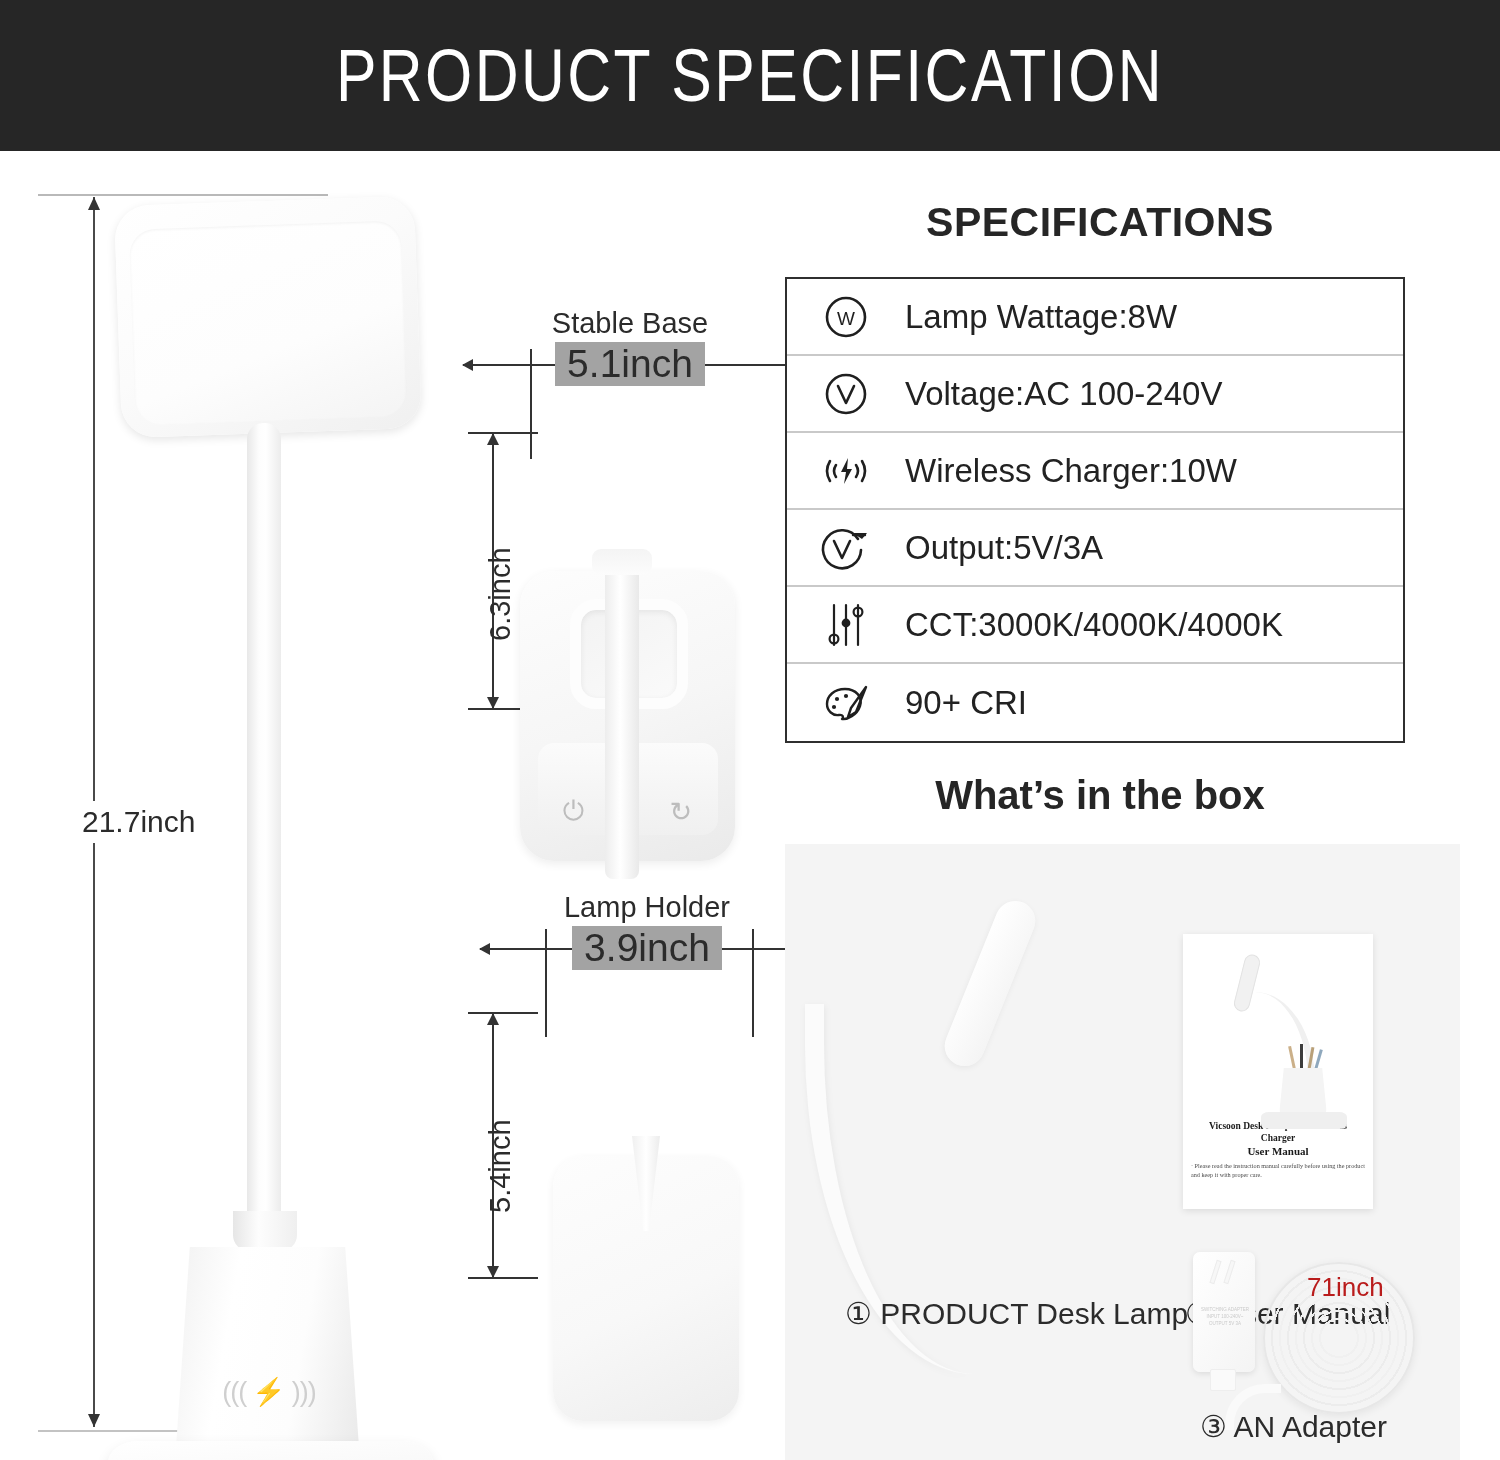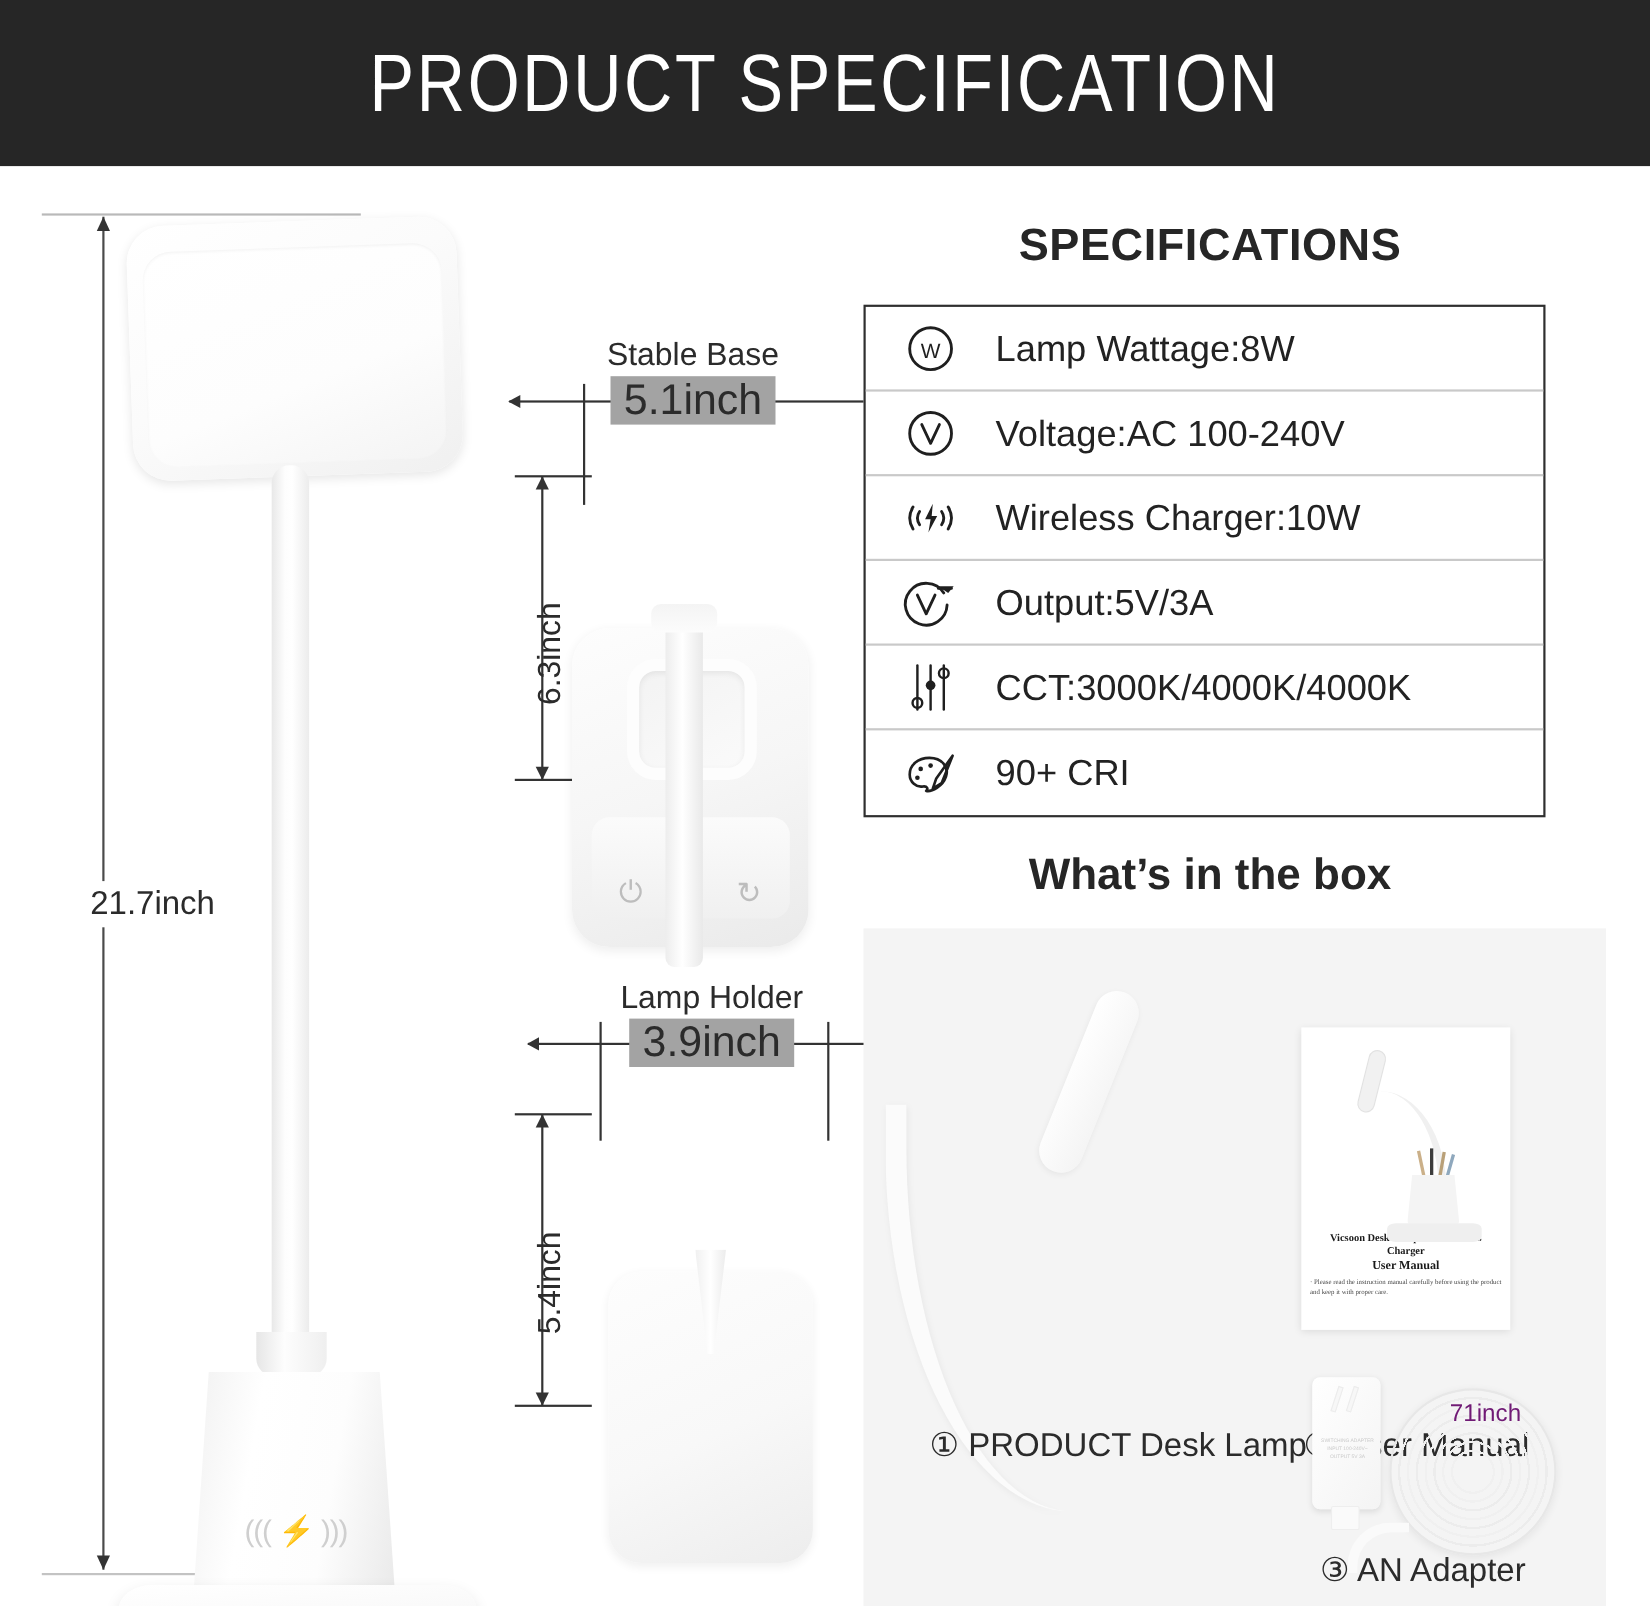--- a/index.html
+++ b/index.html
@@ -283,21 +283,21 @@
       transparent 60px 66px, #ececec 66px 68px, transparent 68px 74px, #f0f0f0 74px 76px, transparent 76px);
     box-shadow: 0 2px 8px rgba(0,0,0,0.07);
   }
   .coil-cable {
     position:absolute; left:440px; top:540px; width:56px; height:46px;
     border-top: 9px solid #fafafa;
     border-left: 9px solid #fafafa;
     border-top-left-radius: 40px;
   }
   .cable-len {
-    position:absolute; left:522px; top:428px; font-size:22px; color:#701a75;margin-left:11px;
+    position:absolute; left:522px; top:428px; font-size:26px; color:#b91c1c;
   }
 </style>
 </head>
 <body>
 
 <div class="header-bar">
   <div class="header-title">PRODUCT SPECIFICATION</div>
 </div>
 
 <div class="left-panel">

